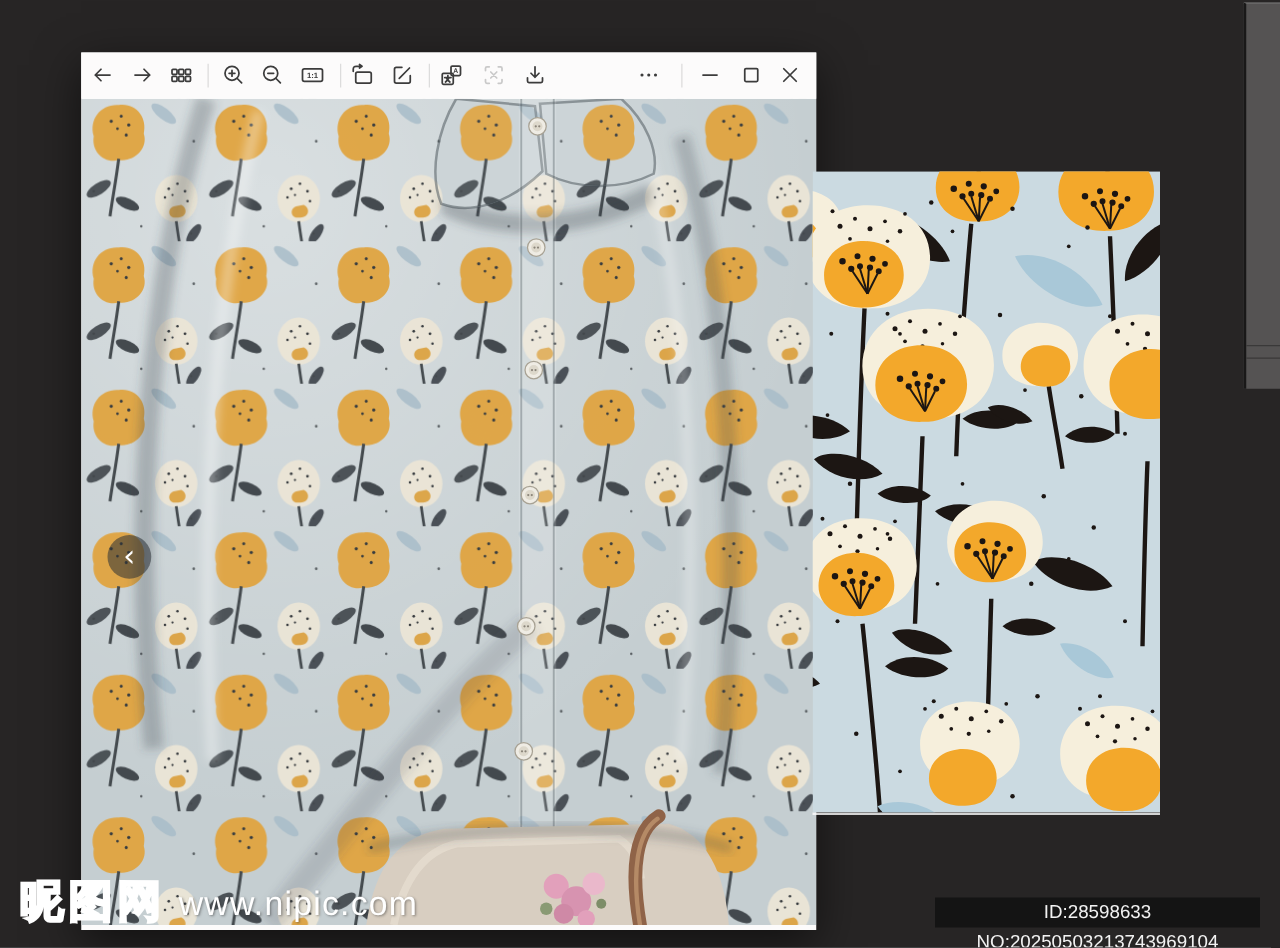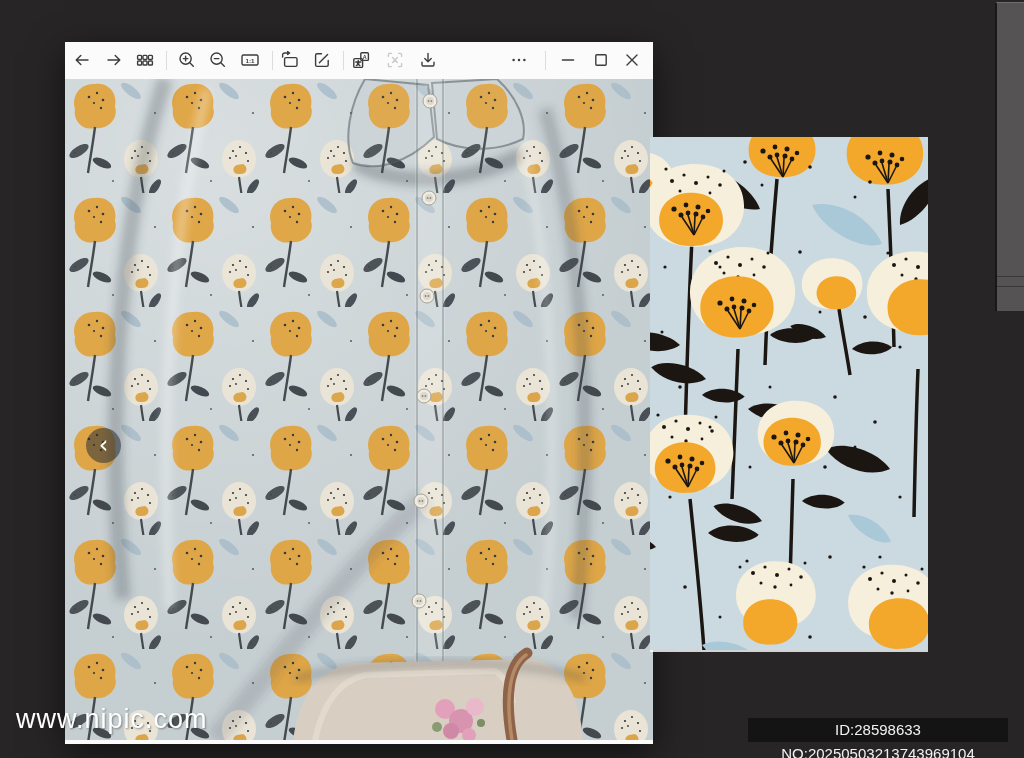--- a/index.html
+++ b/index.html
@@ -445,18 +445,19 @@
       </g>
     </svg>
   </div>
 
   <div id="sideedge">
     <div class="ln" style="top:273px"></div>
     <div class="ln" style="top:283px"></div>
   </div>
 
   <div id="watermark">
+    <span id="wm-cn">昵图网</span>
     <span id="wm-url">www.nipic.com</span>
   </div>
 
   <div id="idbar">ID:28598633 NO:20250503213743969104</div>
 
 </div>
 
 </body></html>

